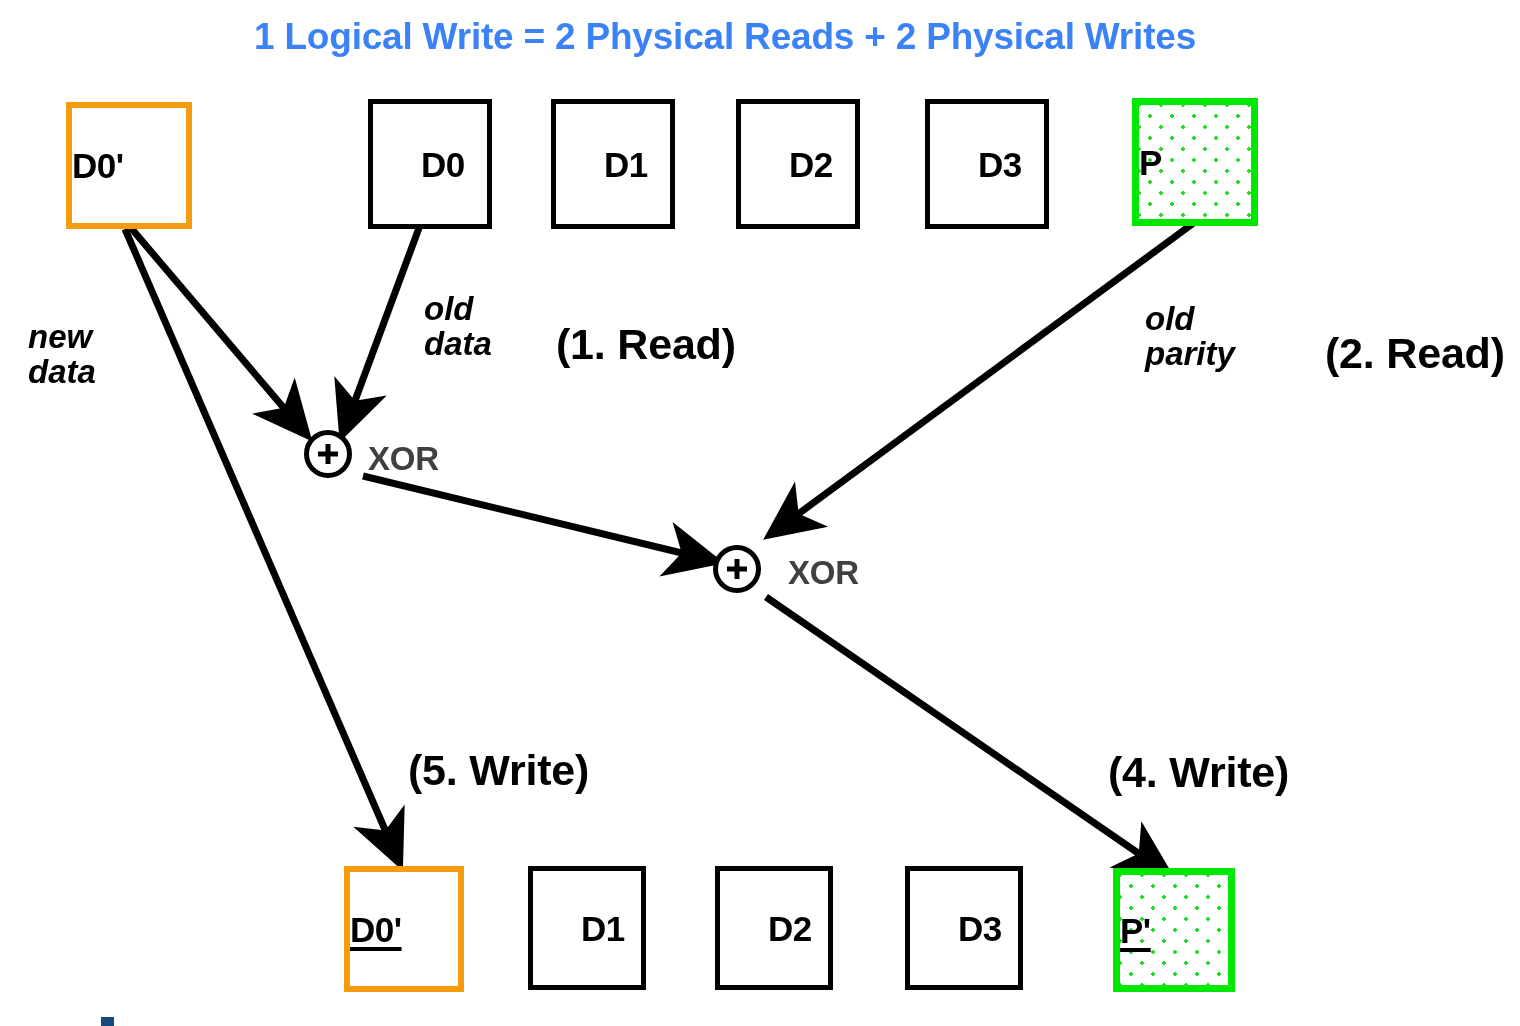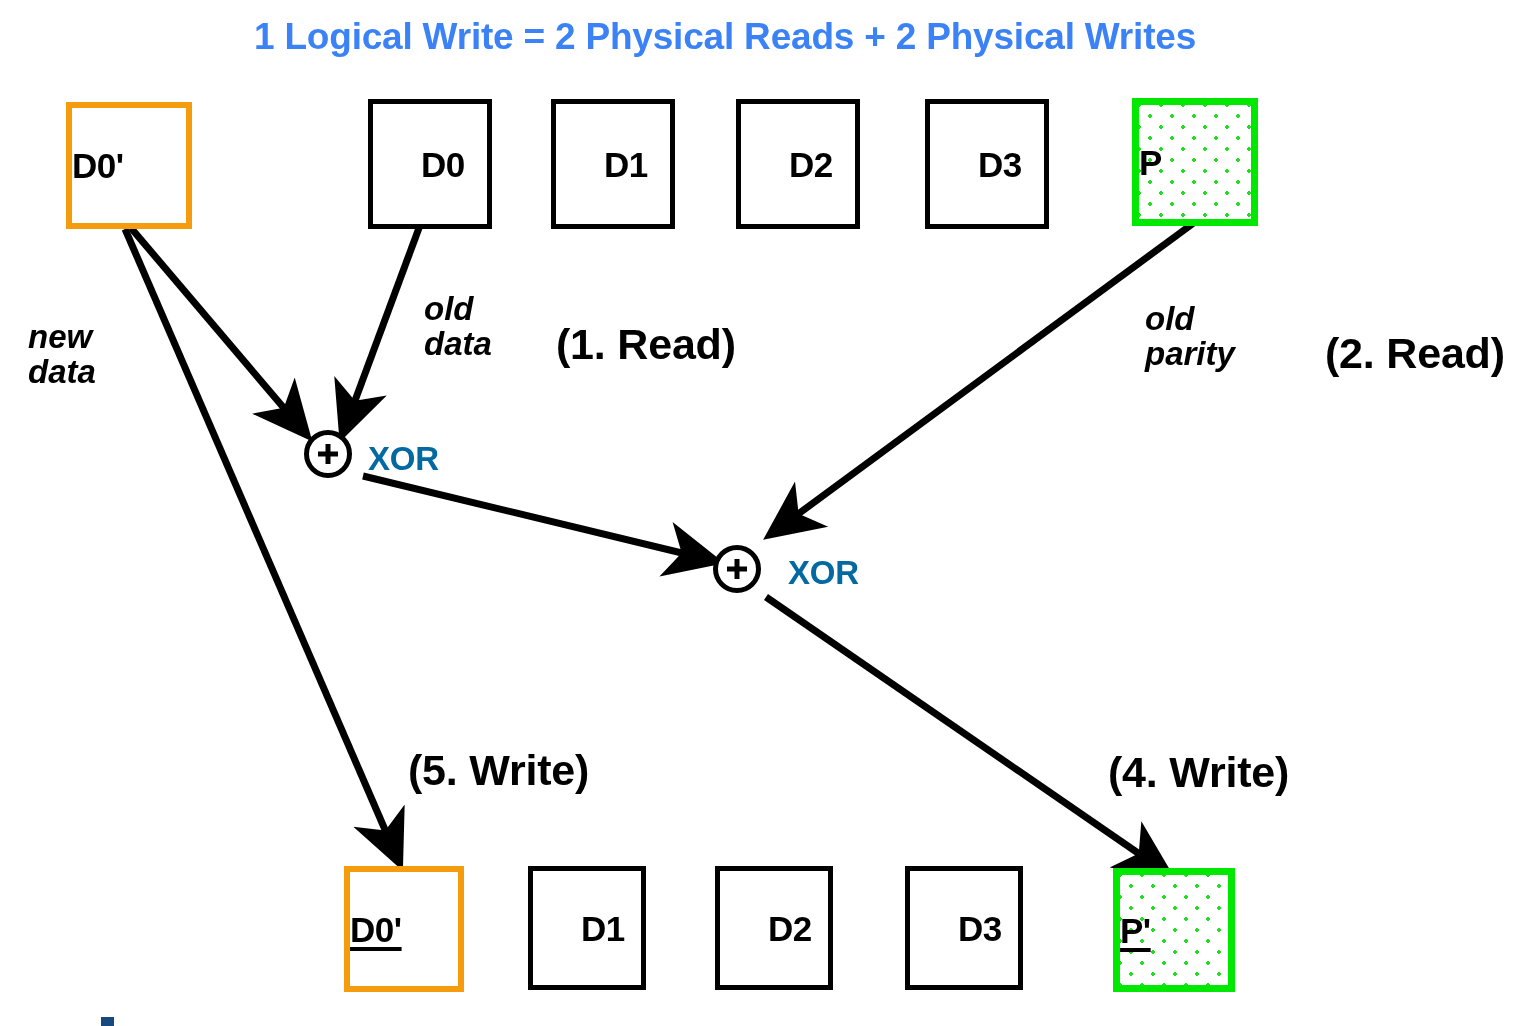--- a/index.html
+++ b/index.html
@@ -89,21 +89,21 @@
   }
   .xor::after {
     top: 50%; left: 9px;
     height: 5px; width: 20px;
     transform: translateY(-50%);
   }
   .xor-label {
     position: absolute;
     font-size: 33px;
     font-weight: bold;
-    color: #0369a1;
+    color: #404040;
     white-space: nowrap;
     letter-spacing: -0.2px;
   }
 
   
   .annot {
     position: absolute;
     color: #000000;
     white-space: pre;
     line-height: 1.06;

